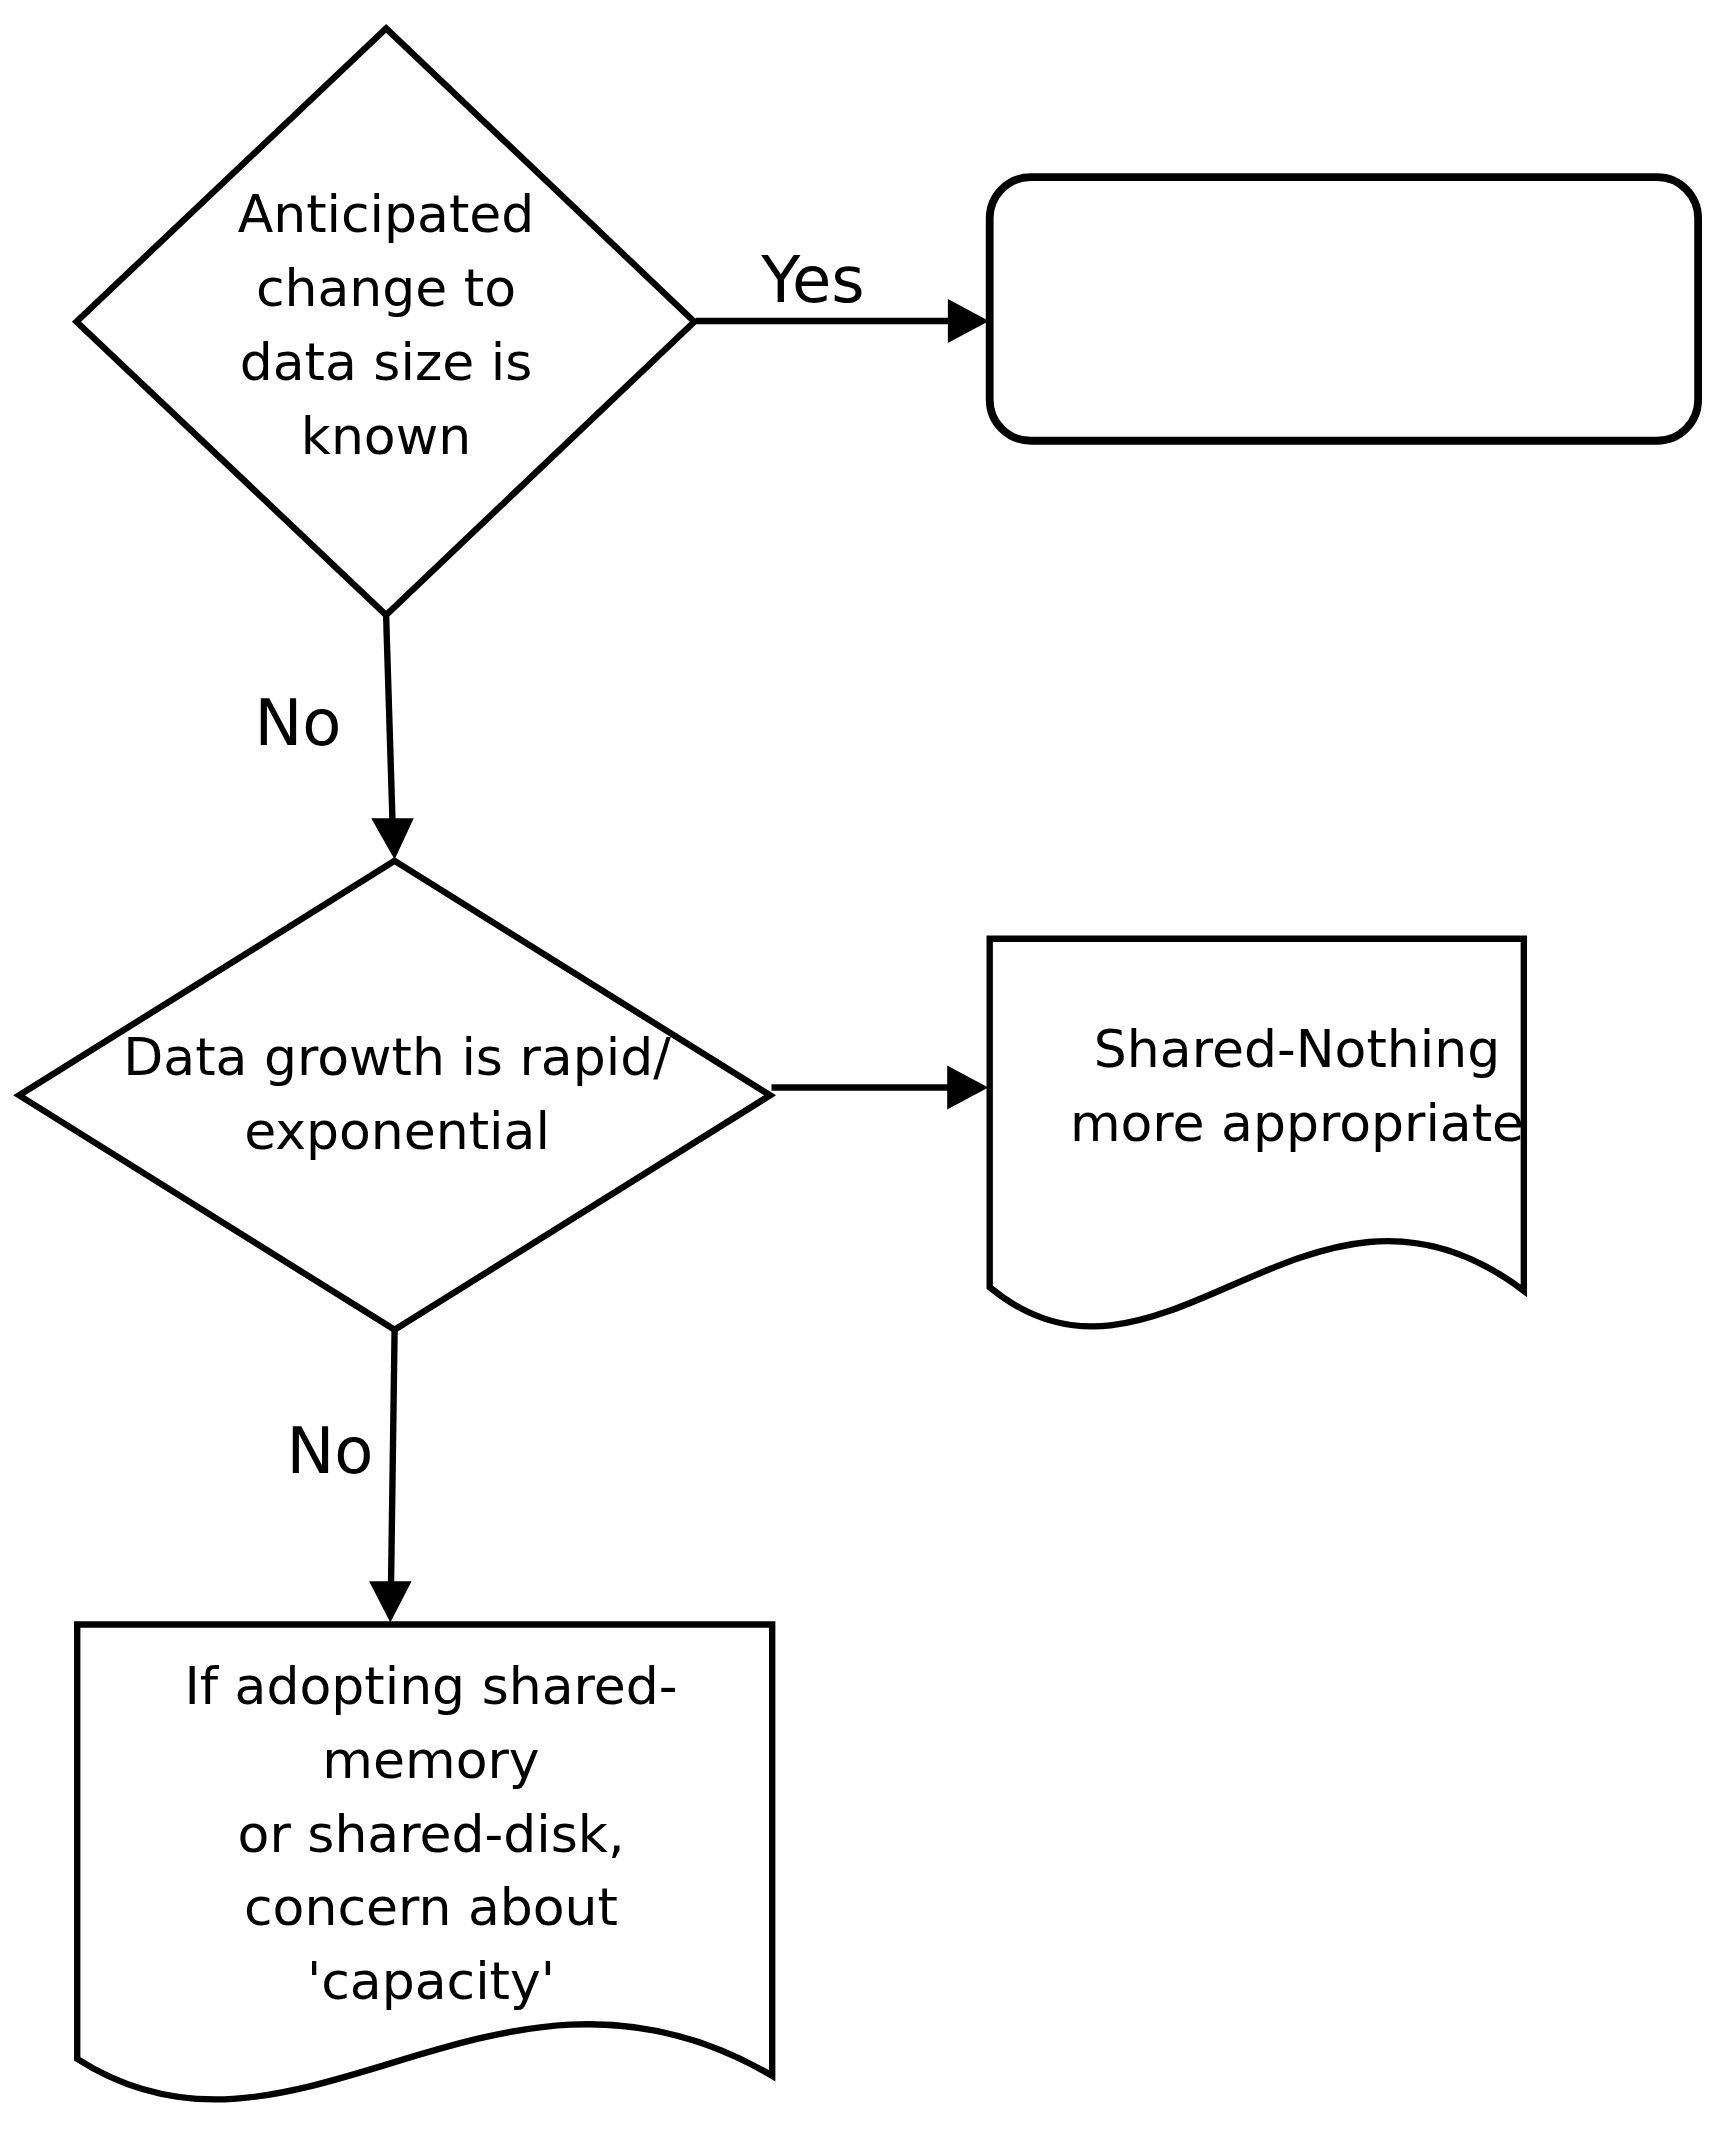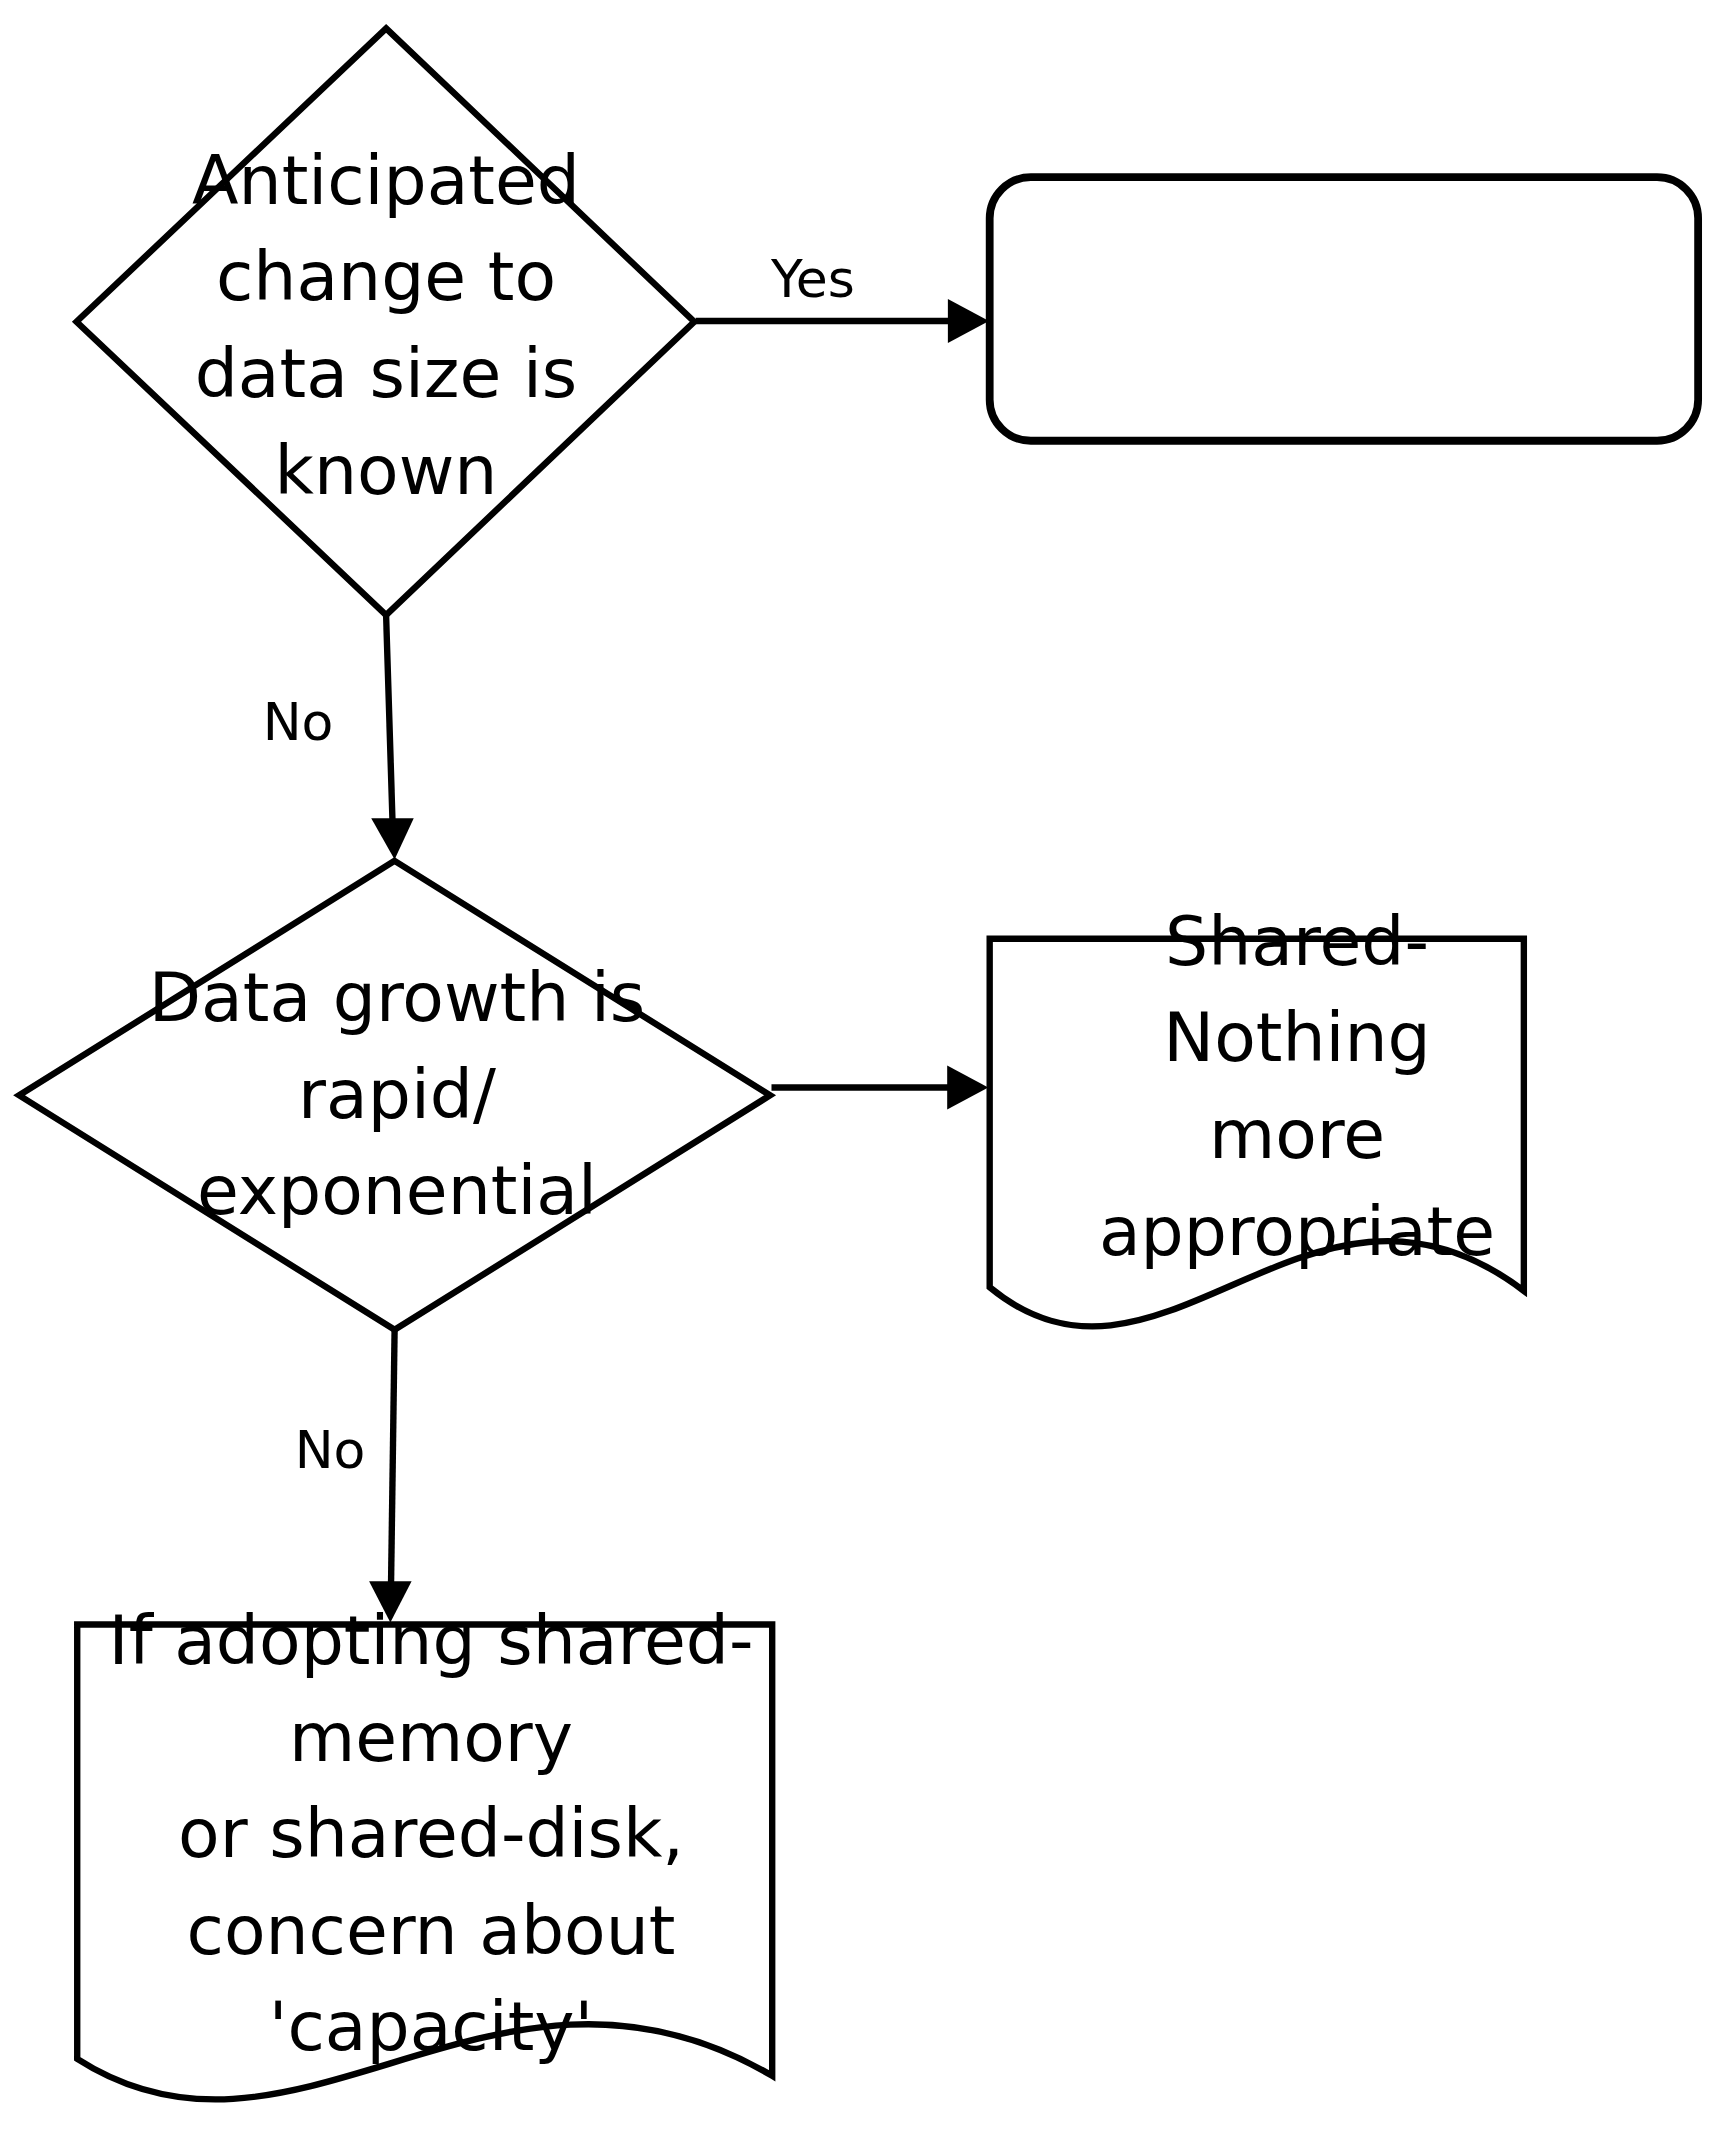--- a/index.html
+++ b/index.html
@@ -22,31 +22,31 @@
     width: 1713px;
     height: 2151px;
   }
   .node-label {
     position: absolute;
     display: flex;
     align-items: center;
     justify-content: center;
     text-align: center;
     white-space: pre-line;
-    font-size: 68px;
+    font-size: 52px;
     line-height: 1.42;
     color: #000000;
   }
   .edge-label {
     position: absolute;
     display: flex;
     align-items: center;
     justify-content: center;
     text-align: center;
-    font-size: 52px;
+    font-size: 64px;
     line-height: 1.1;
     color: #000000;
   }
   .shape {
     fill: none;
     stroke: #000000;
     stroke-width: 9;
     stroke-linejoin: miter;
   }
   .shape-thick {

